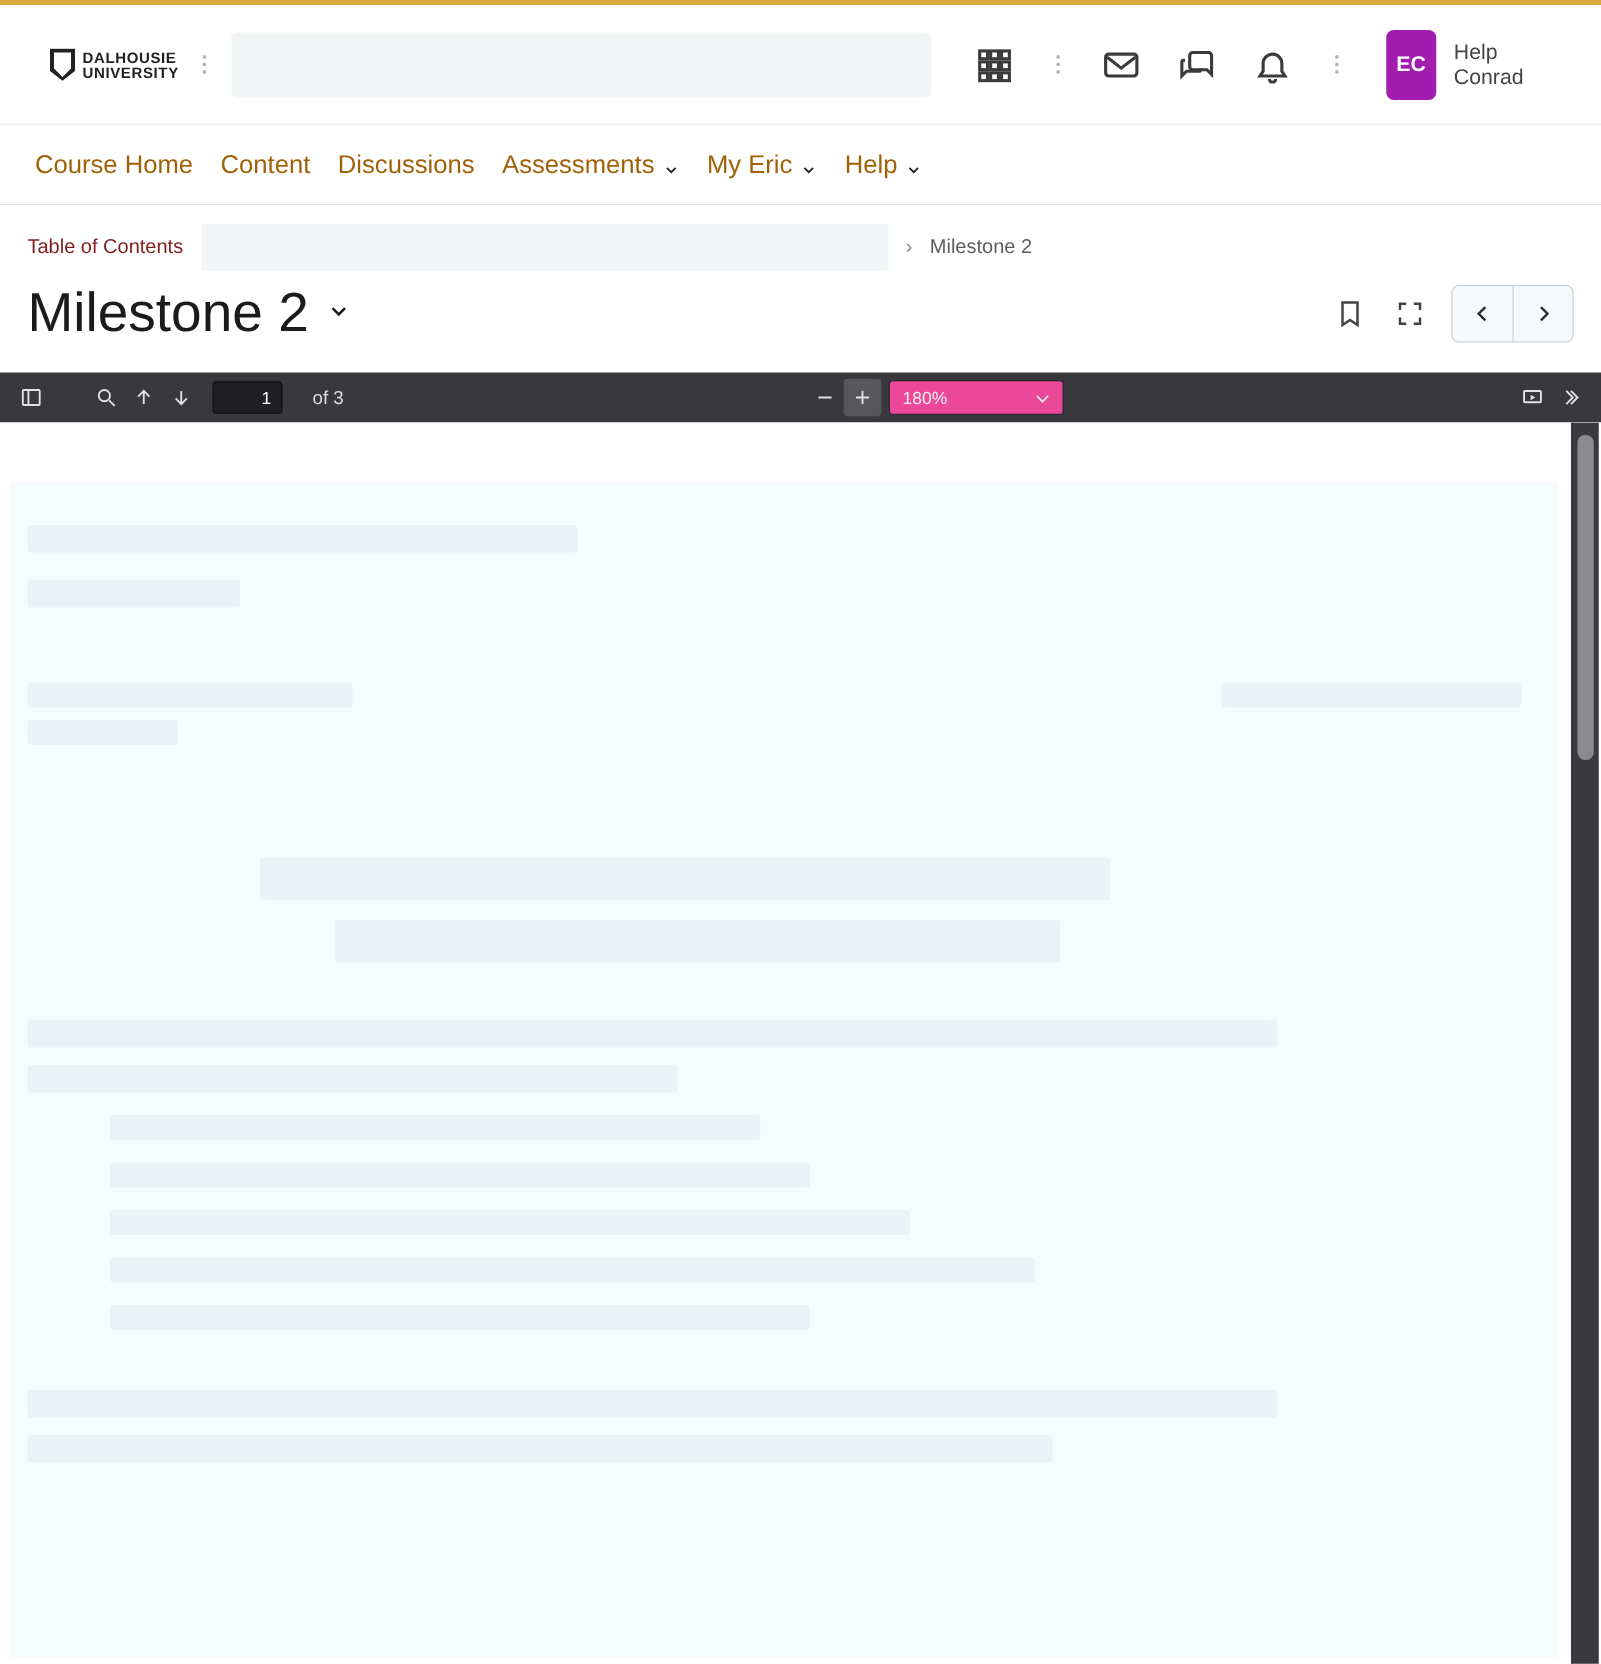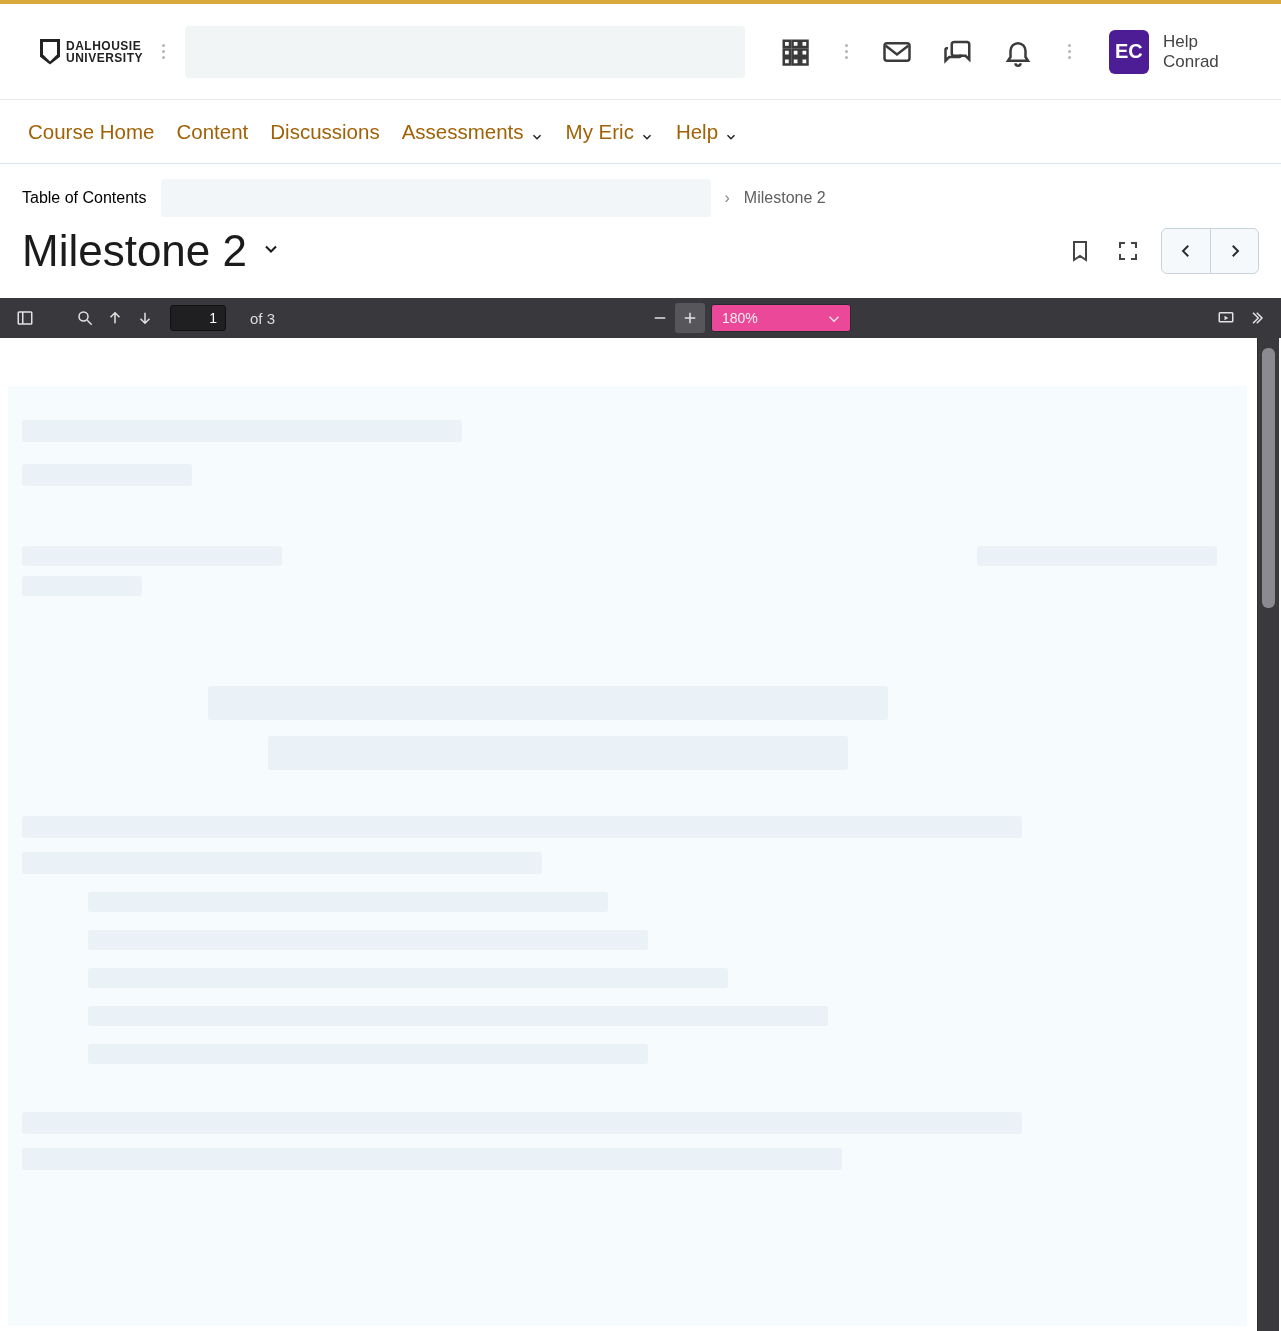--- a/index.html
+++ b/index.html
@@ -58,24 +58,24 @@
   .spacer { flex:1; }
   .icon-btn {
     width: 44px; height:44px;
     display:flex; align-items:center; justify-content:center;
     margin: 0 10px;
     cursor:pointer;
     color:#3b3b3b;
   }
   .icon-btn svg{ width:30px; height:30px; stroke:#3b3b3b; fill:none; stroke-width:2;}
   .avatar {
-    width:44px; height:44px; border-radius:6px;
-    background:#4c1d95; color:#fff;
+    width:44px; height:56px; border-radius:6px;
+    background:#a21caf; color:#fff;
     display:flex; align-items:center; justify-content:center;
-    font-weight:600; font-size:20px;
+    font-weight:600; font-size:17px;
     margin-left: 18px;
   }
   .user-name { margin-left:14px; color:#444; font-size:17px; }
 
   
   .course-nav {
     display:flex; align-items:center;
     height: 64px;
     padding: 0 28px;
     border-bottom: 1px solid #d9e2e9;
@@ -86,21 +86,21 @@
   .chev-down { width:14px;height:14px; }
   .chev-down svg{width:14px;height:14px; stroke:#222; fill:none; stroke-width:2.5;}
 
   
   .content-area { padding: 12px 22px 0 22px; }
   .breadcrumb {
     display:flex; align-items:center; gap:14px;
     font-size:16px; color:#5e5e5e;
     height: 44px;
   }
-  .breadcrumb .toc { color:#000000; cursor:pointer; }
+  .breadcrumb .toc { color:#7f1d1d; cursor:pointer; }
   .breadcrumb .mid-blank {
     width: 550px; height: 38px; background:#f3f6f8; border-radius:3px;
   }
   .bc-sep { color:#888; }
   .page-title-row {
     display:flex; align-items:center; justify-content:space-between;
     margin-top: 6px;
   }
   .page-title-left { display:flex; align-items:center; gap:14px; }
   .page-title { font-size:44px; font-weight:500; color:#1b1b1b; }

